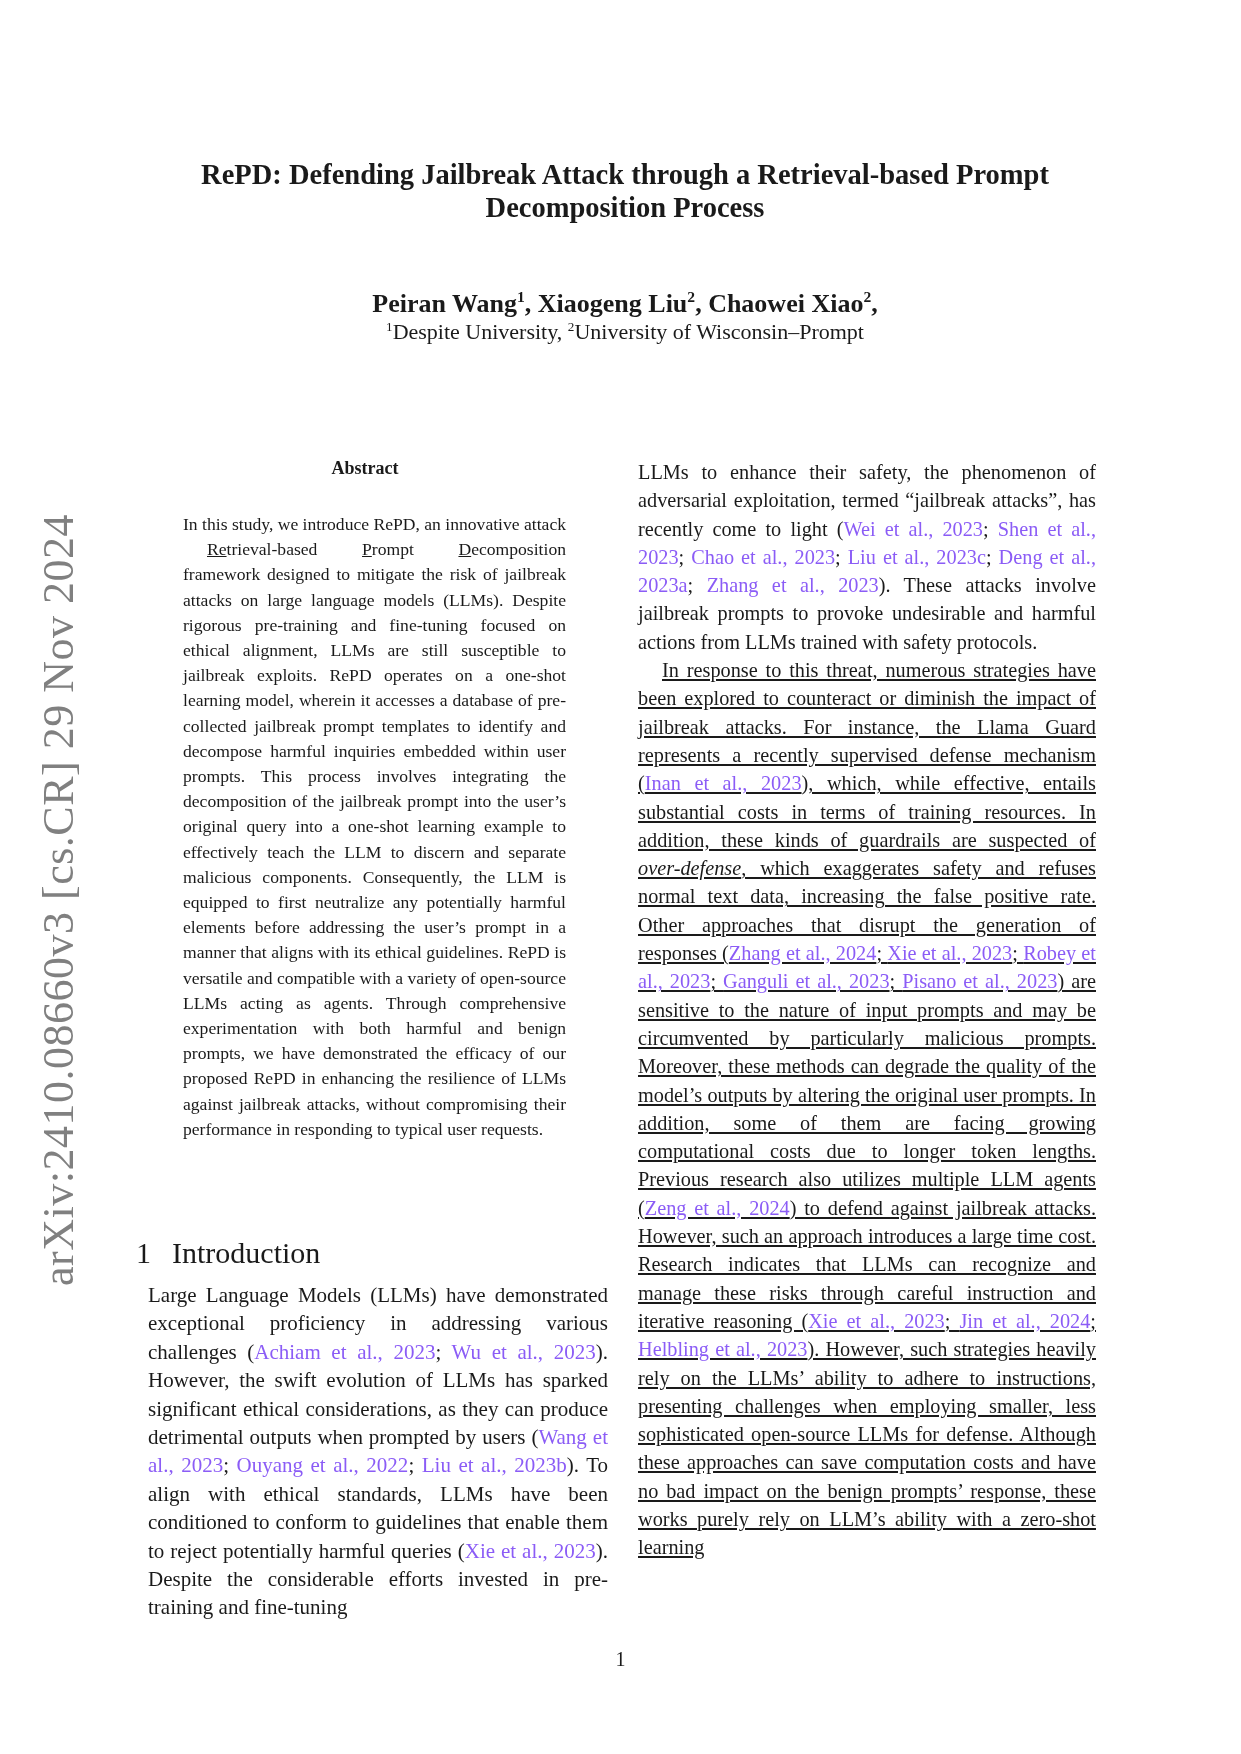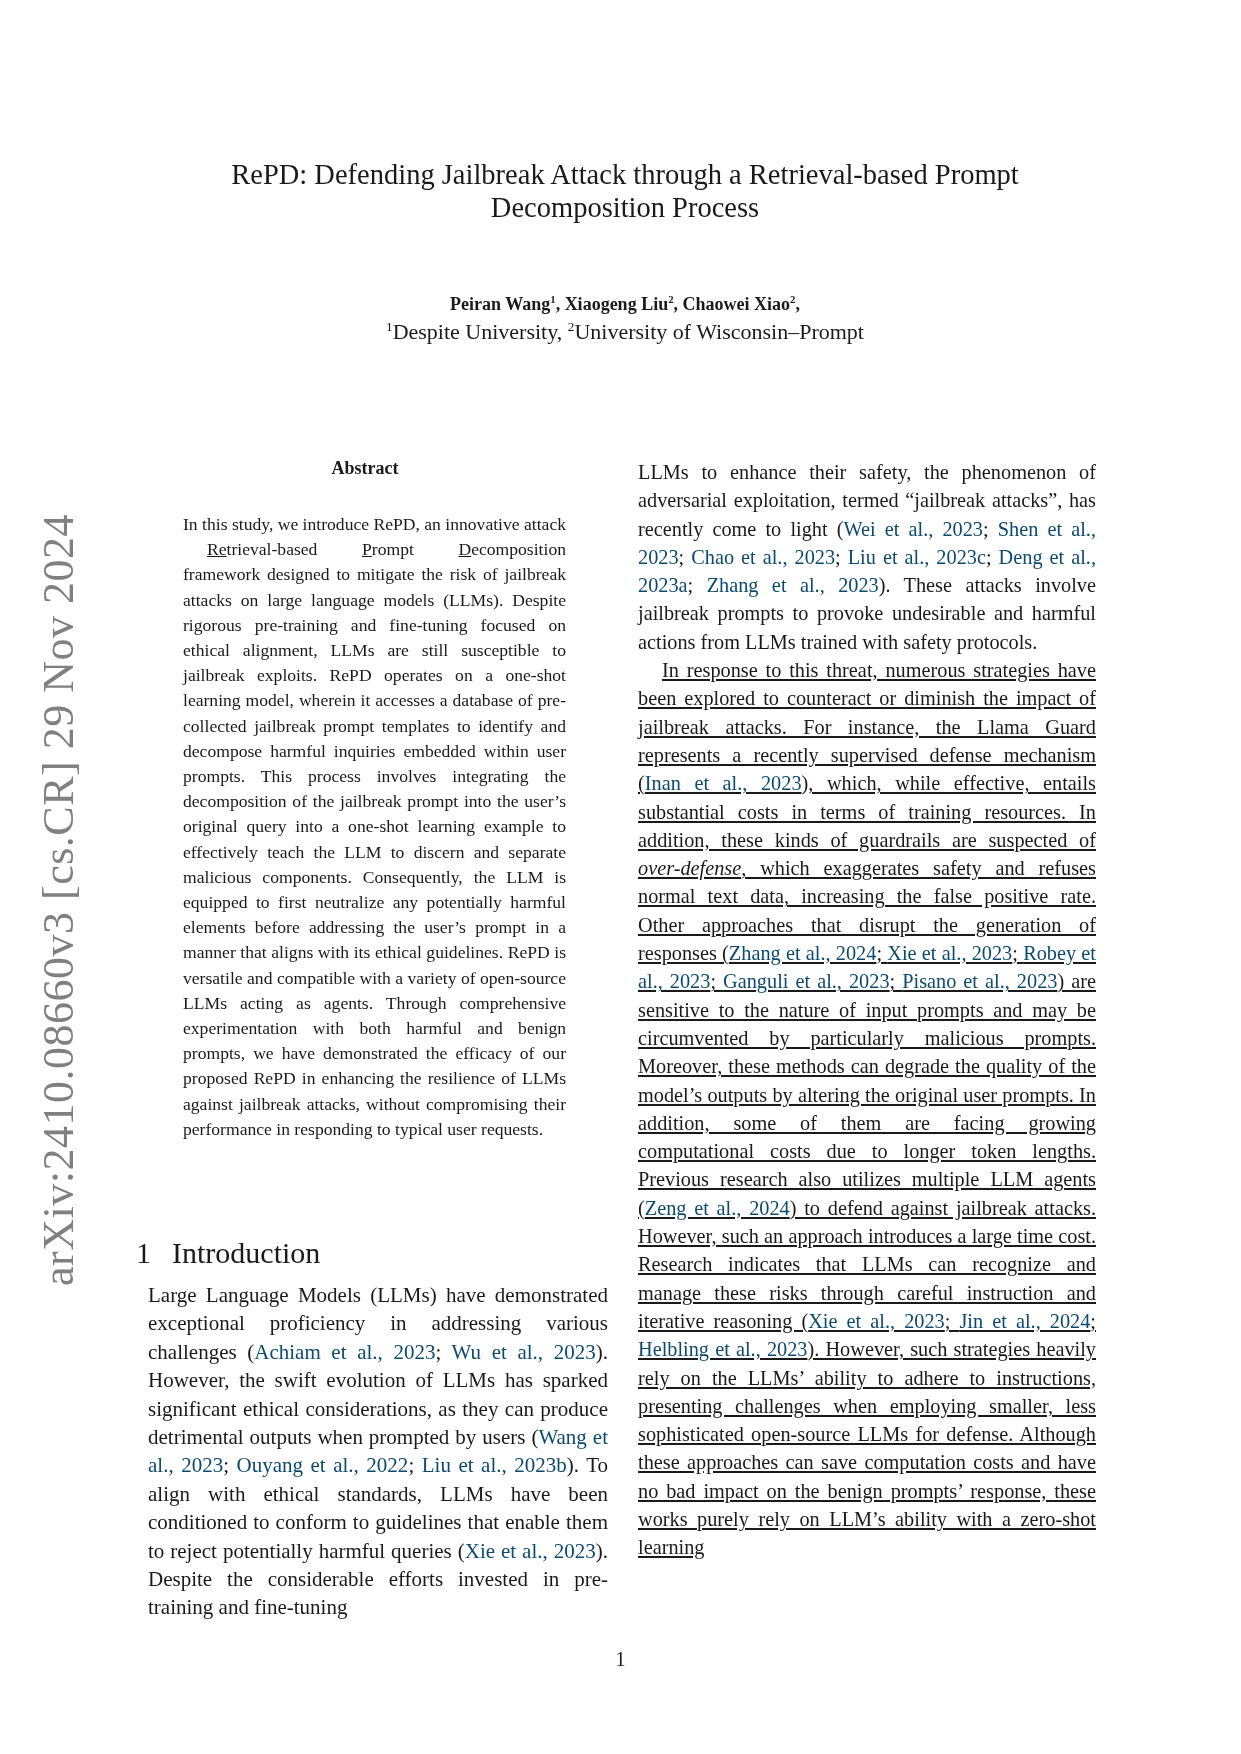--- a/index.html
+++ b/index.html
@@ -2,39 +2,39 @@
 <html><head>
 <meta charset="utf-8">
 <style>
   html, body { margin: 0; padding: 0; background: #ffffff; }
   body { width: 1241px; height: 1754px; position: relative; overflow: hidden;
          font-family: "Liberation Serif", "DejaVu Serif", serif; color: #1a1a1a; }
   .sidebar { position: absolute; left: 28px; top: 520px; width: 60px; height: 760px; }
   .sidebar-text { position: absolute; left: 30px; top: 380px; transform: translate(-50%,-50%) rotate(-90deg);
                   white-space: nowrap; font-size: 44px; color: #808080; letter-spacing: 0.5px; }
   .title { position: absolute; left: 150px; top: 158px; width: 950px; text-align: center;
-           font-weight: normal; font-size: 28.5px; line-height: 33px; }
+           font-weight: bold; font-size: 28.5px; line-height: 33px; }
   .authors { position: absolute; left: 150px; top: 290px; width: 950px; text-align: center;
-             font-weight: bold; font-size: 18px; line-height: 28px; }
+             font-weight: bold; font-size: 26px; line-height: 28px; }
   .affil { position: absolute; left: 150px; top: 318px; width: 950px; text-align: center;
            font-size: 22px; line-height: 28px; }
   sup { font-size: 60%; vertical-align: super; line-height: 0; }
   .abstract-heading { position: absolute; left: 150px; top: 458px; width: 430px; text-align: center;
                       font-weight: bold; font-size: 18px; }
   .abstract { position: absolute; left: 183px; top: 512px; width: 383px; font-size: 17.6px;
               line-height: 25.2px; text-align: justify; }
   .section-heading { position: absolute; left: 136px; top: 1236px; font-weight: normal; font-size: 30px; }
   .section-heading .num { display: inline-block; width: 36px; }
   .col-left { position: absolute; left: 148px; top: 1281px; width: 460px; font-size: 21px;
               line-height: 28.4px; text-align: justify; hyphens: auto; }
   .col-right { position: absolute; left: 638px; top: 458px; width: 458px; font-size: 20.3px;
                line-height: 28.3px; text-align: justify; hyphens: auto; }
   .col-right p, .col-left p { margin: 0; }
   .indent { text-indent: 24px; text-decoration: underline; }
-  .cite { color: #0c4a6e; text-decoration: none; }
+  .cite { color: #8b5cf6; text-decoration: none; }
   .page-number { position: absolute; left: 0; width: 1241px; top: 1648px; text-align: center; font-size: 20px; }
   u { text-decoration: underline; margin-left: 24px; }
   em { font-style: italic; }
 </style>
 </head>
 <body>
 
 <div class="sidebar">
   <div class="sidebar-text">arXiv:2410.08660v3  [cs.CR]  29 Nov 2024</div>
 </div>

